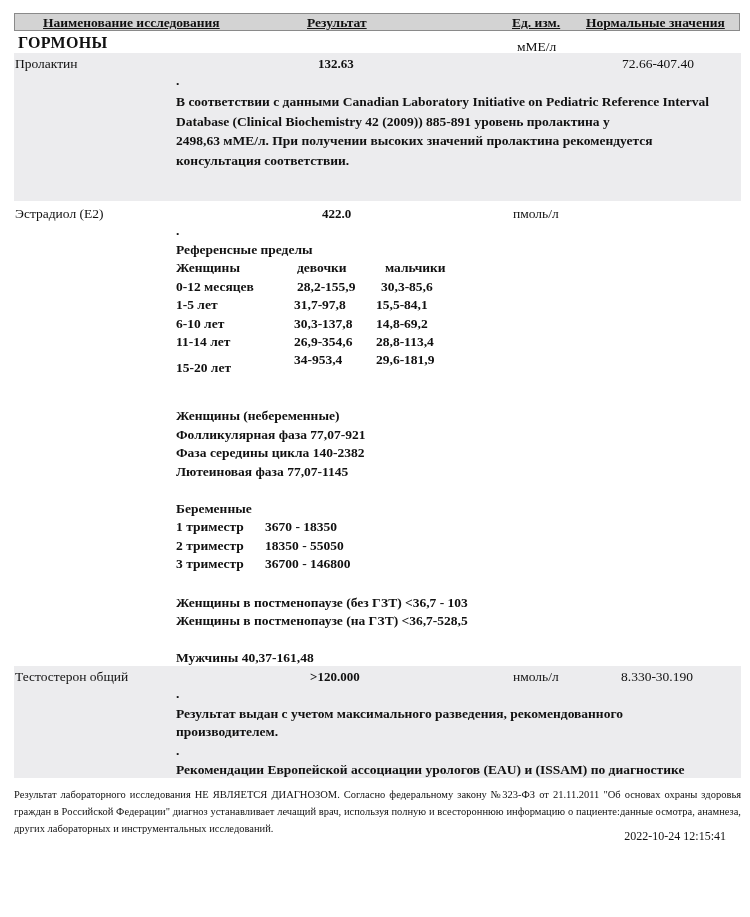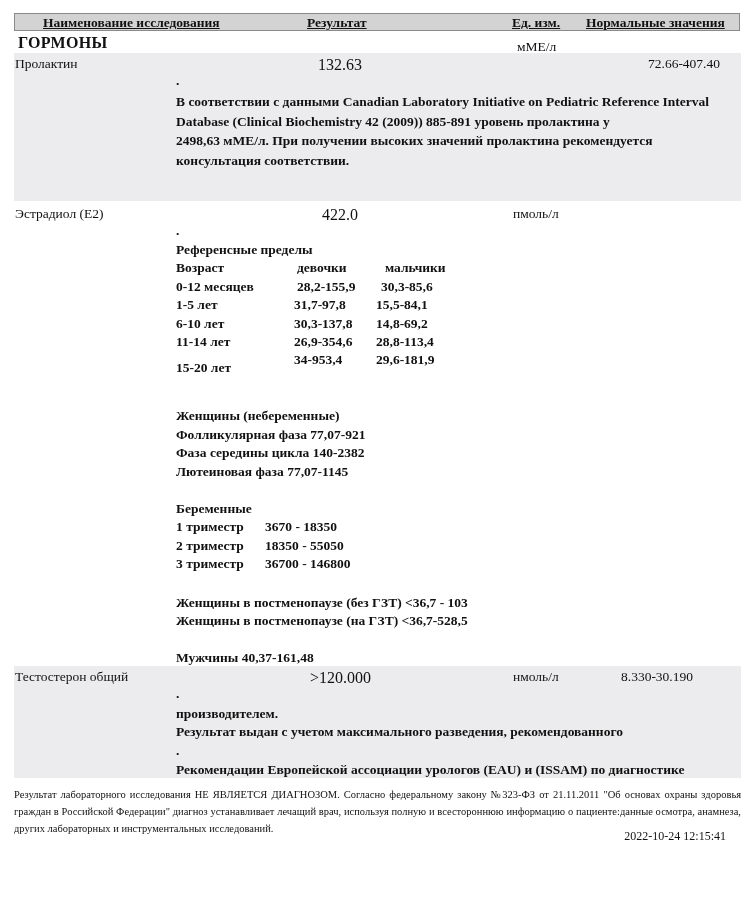--- a/index.html
+++ b/index.html
@@ -5,21 +5,21 @@
   html, body { margin: 0; padding: 0; background: #ffffff; }
   body { width: 750px; height: 917px; position: relative; overflow: hidden;
          font-family: "Liberation Serif", "DejaVu Serif", serif; color: #111; }
   .hdr { position: absolute; left: 14px; top: 13px; width: 726px; height: 18px;
          background: #d3d3d3; border: 1px solid #8a8a8a; box-sizing: border-box;
          font-weight: bold; font-size: 13.5px; }
   .hdr span { position: absolute; top: 0px; line-height: 17px; white-space: nowrap; text-decoration: underline; }
   .section { position: absolute; left: 18px; top: 34px; font-weight: bold; font-size: 16px; letter-spacing: 0.3px; }
   .band { position: absolute; left: 14px; width: 727px; background: #ececee; }
   .row-name { position: absolute; left: 15px; font-size: 13.5px; white-space: nowrap; }
-  .row-res { position: absolute; font-size: 16px; font-weight: normal; white-space: nowrap; }
+  .row-res { position: absolute; font-size: 13px; font-weight: bold; white-space: nowrap; }
   .row-unit { position: absolute; font-size: 13.5px; white-space: nowrap; }
   .row-norm { position: absolute; font-size: 13.5px; white-space: nowrap; }
   .note { position: absolute; left: 176px; font-size: 13.5px; font-weight: bold; line-height: 19.5px; white-space: nowrap; }
   .dot { position: absolute; left: 176px; font-size: 13.5px; font-weight: bold; }
   .line { position: absolute; left: 176px; font-size: 13.5px; font-weight: bold; white-space: nowrap; }
   .c2 { position: absolute; font-size: 13.5px; font-weight: bold; white-space: nowrap; }
   .footer { position: absolute; left: 14px; top: 786px; width: 727px; font-size: 10.5px; line-height: 17px; text-align: justify; }
   .footer p { margin: 0; }
   .ts { position: absolute; right: 24px; top: 829px; font-size: 12px; }
 </style>
@@ -32,37 +32,37 @@
   <span style="left:497px">Ед. изм.</span>
   <span style="left:571px">Нормальные значения</span>
 </div>
 
 <div class="section">ГОРМОНЫ</div>
 
 <div class="band" style="top:53px;height:148px"></div>
 <div class="row-name" style="top:56px">Пролактин</div>
 <div class="row-res" style="top:56px;left:318px">132.63</div>
 <div class="row-unit" style="top:39px;left:517px">мМЕ/л</div>
-<div class="row-norm" style="top:56px;left:648px">72.66-407.40</div>
+<div class="row-norm" style="top:56px;left:622px">72.66-407.40</div>
 <div class="dot" style="top:73px">.</div>
 <div class="note" style="top:92px">
   <div>В соответствии с данными Canadian Laboratory Initiative on Pediatric Reference Interval</div>
   <div>Database (Clinical Biochemistry 42 (2009)) 885-891 уровень пролактина у</div>
   <div>2498,63 мМЕ/л. При получении высоких значений пролактина рекомендуется</div>
   <div>консультация соответствии.</div>
 </div>
 
 <div class="row-name" style="top:206px">Эстрадиол (E2)</div>
 <div class="row-res" style="top:206px;left:322px">422.0</div>
 <div class="row-unit" style="top:206px;left:513px">пмоль/л</div>
 <div class="dot" style="top:223px">.</div>
 <div class="line" style="top:242px">Референсные пределы</div>
 
 <div>
-  <div class="line" style="top:260px">Возраст</div>
+  <div class="line" style="top:260px">Женщины</div>
   <div class="c2" style="top:260px;left:297px">девочки</div>
   <div class="c2" style="top:260px;left:385px">мальчики</div>
 
   <div class="line" style="top:279px">0-12 месяцев</div>
   <div class="c2" style="top:279px;left:297px">28,2-155,9</div>
   <div class="c2" style="top:279px;left:381px">30,3-85,6</div>
 
   <div class="line" style="top:297px">1-5 лет</div>
   <div class="c2" style="top:297px;left:294px">31,7-97,8</div>
   <div class="c2" style="top:297px;left:376px">15,5-84,1</div>
@@ -98,22 +98,22 @@
 
 <div class="line" style="top:650px">Мужчины 40,37-161,48</div>
 
 <div class="band" style="top:666px;height:112px"></div>
 <div class="row-name" style="top:669px">Тестостерон общий</div>
 <div class="row-res" style="top:669px;left:310px">&gt;120.000</div>
 <div class="row-unit" style="top:669px;left:513px">нмоль/л</div>
 <div class="row-norm" style="top:669px;left:621px">8.330-30.190</div>
 <div class="dot" style="top:686px">.</div>
 <div class="note" style="top:705px;line-height:18px">
+  <div>Результат выдан с учетом максимального разведения, рекомендованного</div>
   <div>производителем.</div>
-  <div>Результат выдан с учетом максимального разведения, рекомендованного</div>
 </div>
 <div class="dot" style="top:743px">.</div>
 <div class="line" style="top:762px">Рекомендации Европейской ассоциации урологов (EAU) и (ISSAM) по диагностике</div>
 
 <div class="footer">
   <p>Результат лабораторного исследования НЕ ЯВЛЯЕТСЯ ДИАГНОЗОМ. Согласно федеральному закону №323-ФЗ от 21.11.2011 "Об основах охраны здоровья граждан в Российской Федерации" диагноз устанавливает лечащий врач, используя полную и всестороннюю информацию о пациенте:данные осмотра, анамнеза, других лабораторных и инструментальных исследований.</p>
 </div>
 <div class="ts">2022-10-24 12:15:41</div>
 
 </body></html>

